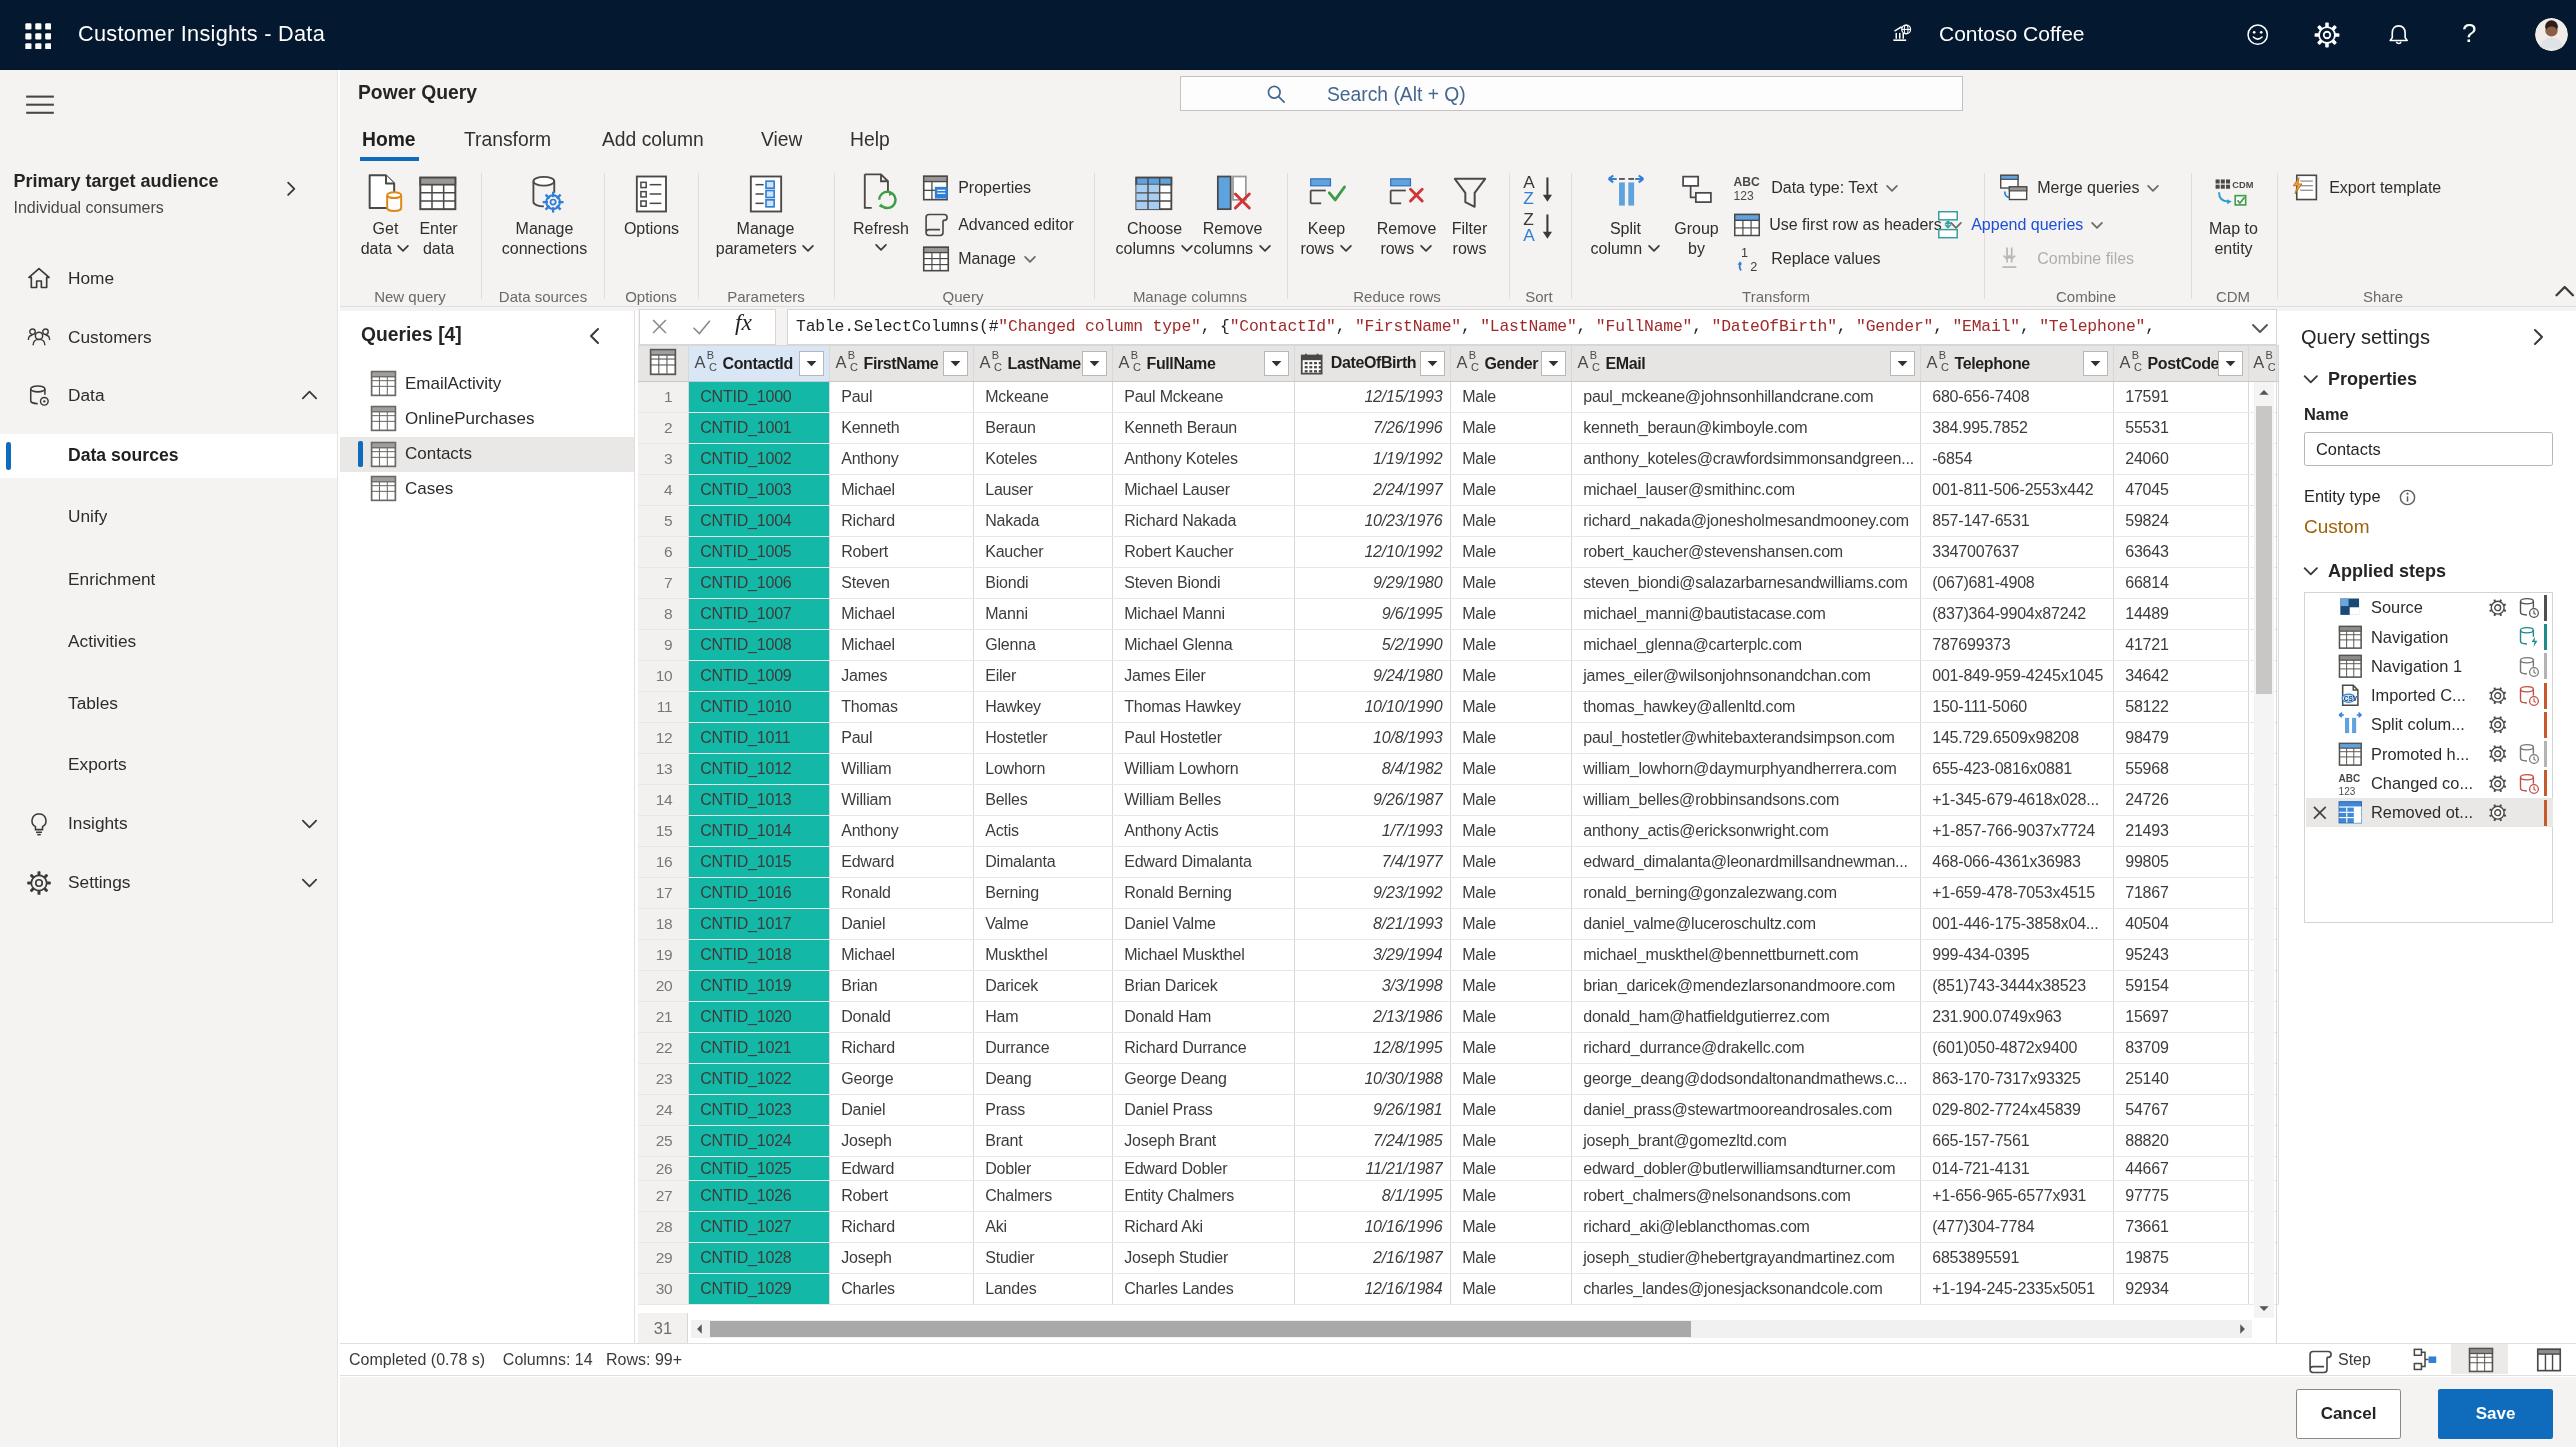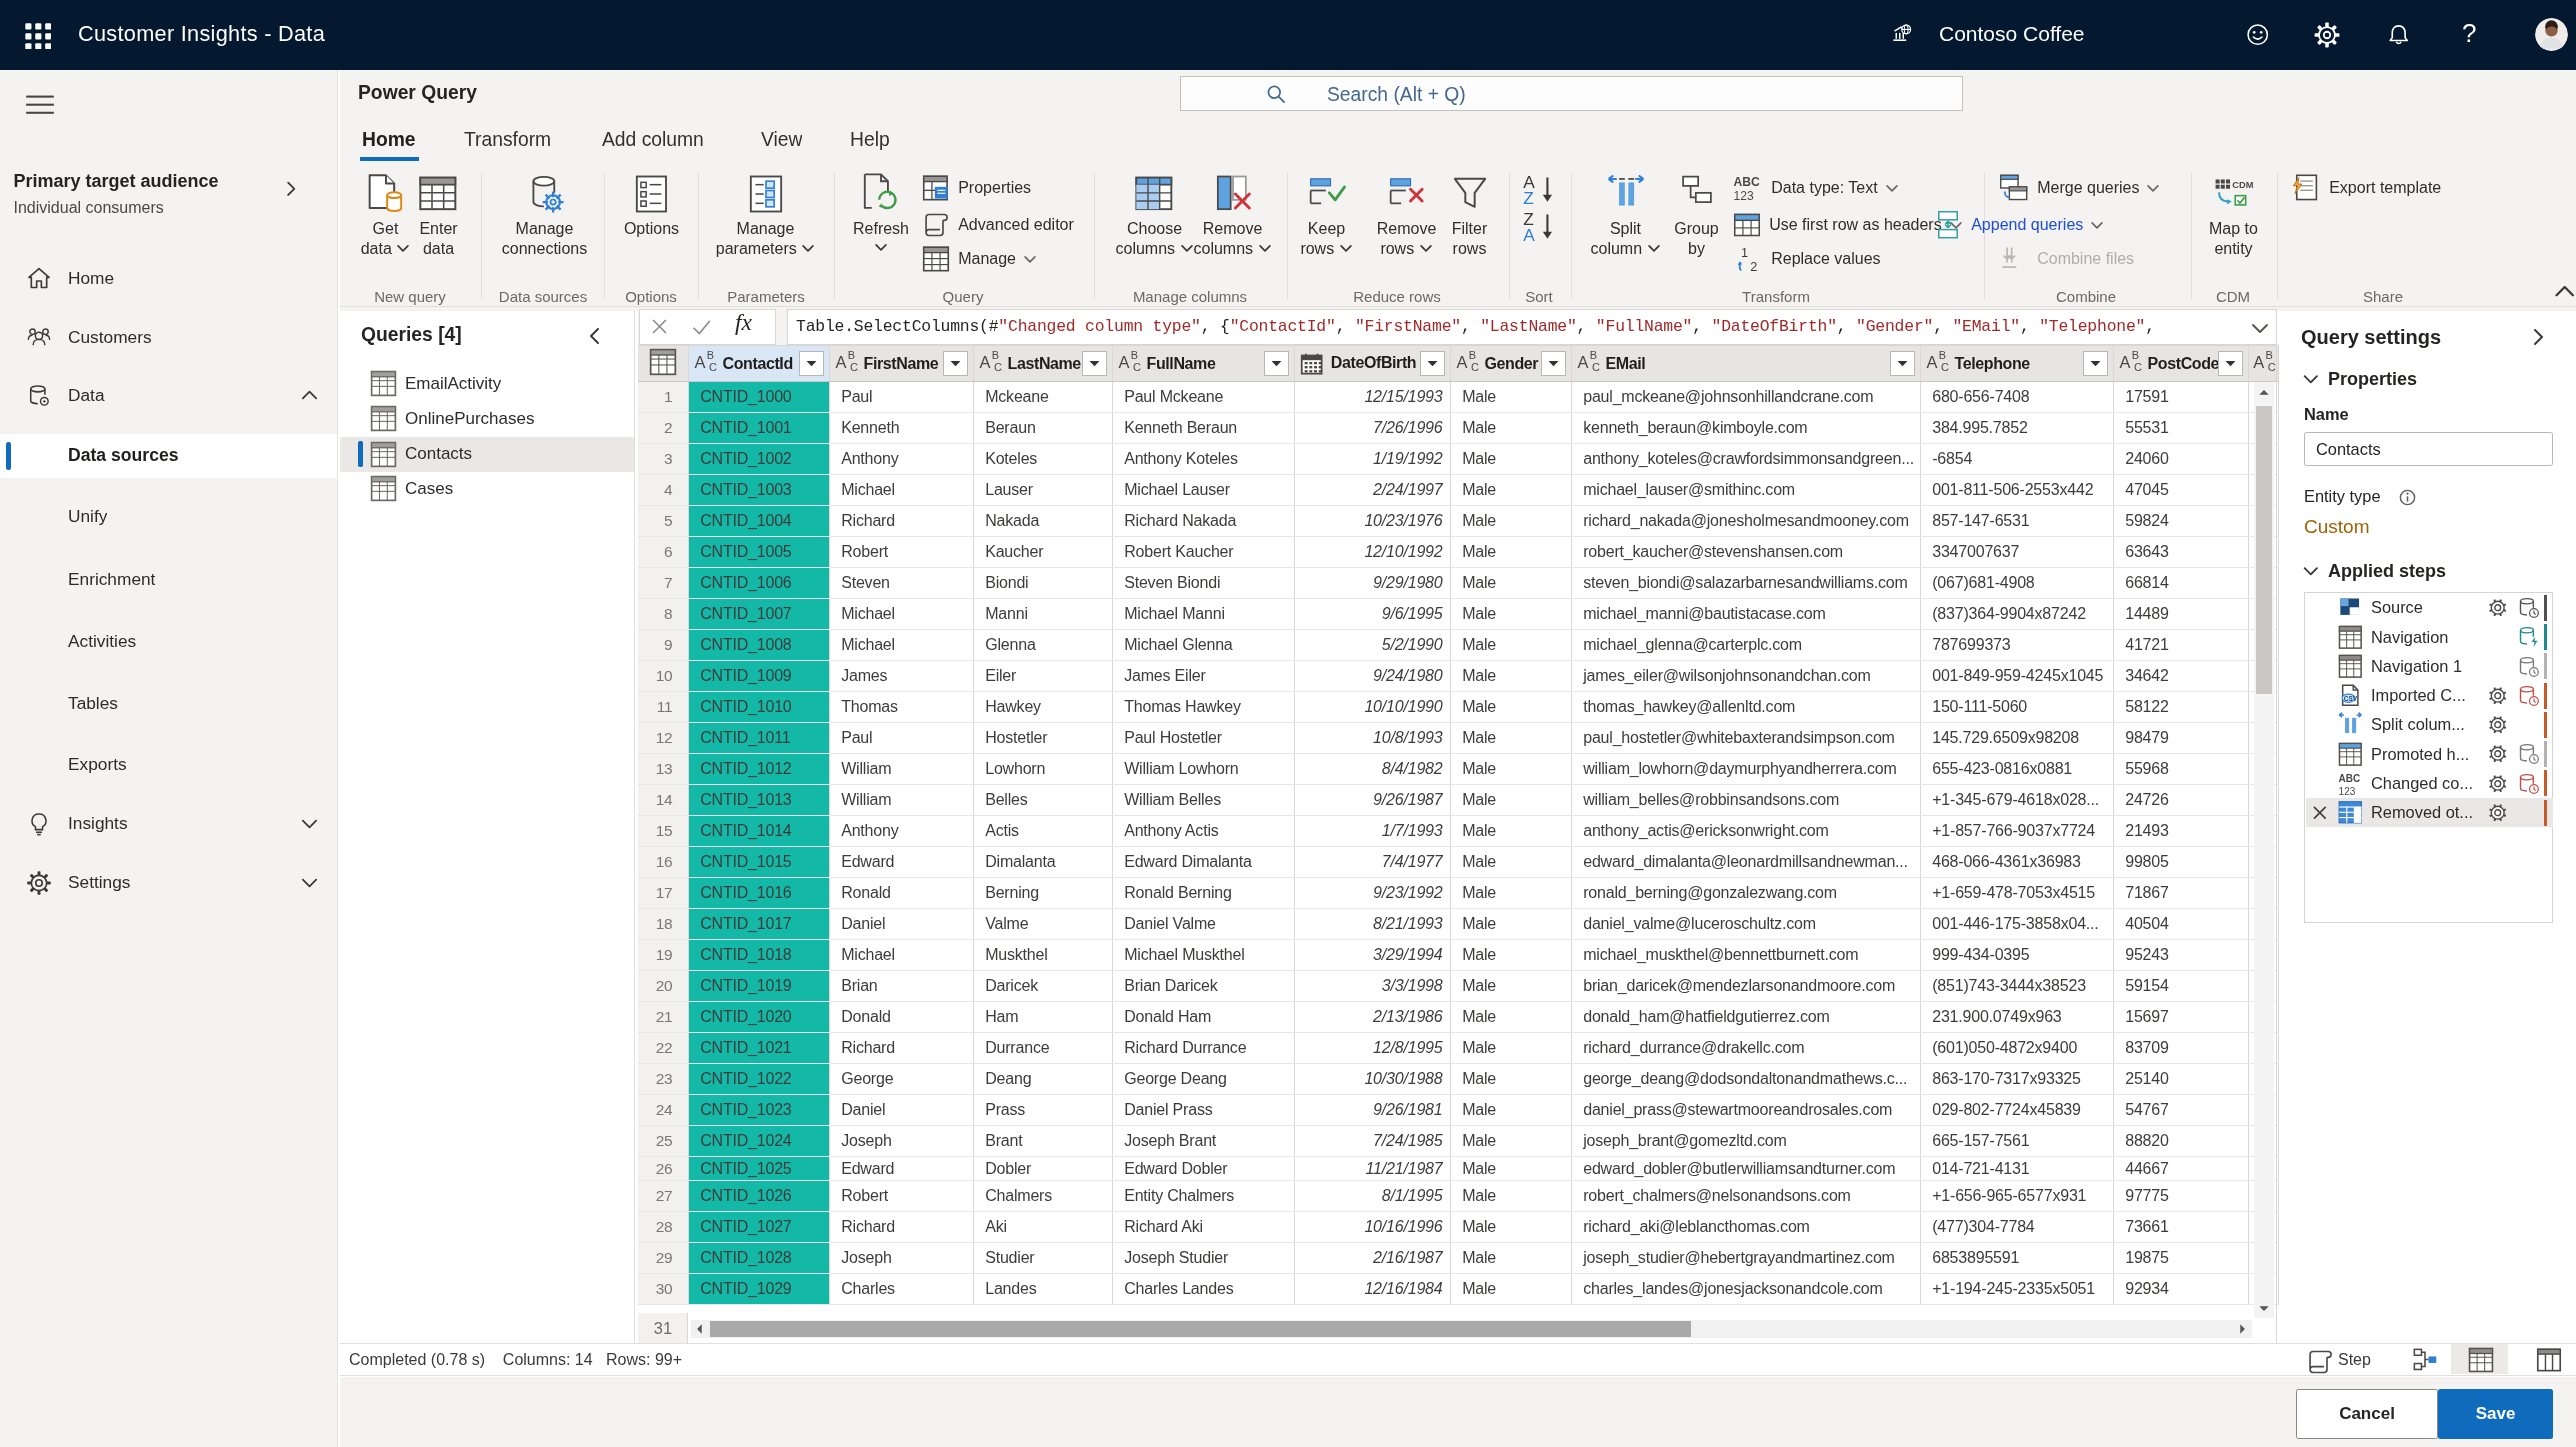--- a/index.html
+++ b/index.html
@@ -1143,21 +1143,21 @@
 <div class="ab" style="left:2254px;top:382px;width:20px;height:936px;background:#f4f4f4"></div>
 <div class="ab" style="left:2257px;top:386px"><svg width="14" height="14" viewBox="0 0 24 24" style="">
         <path d="M4 15 L12 7 L20 15 Z" fill="#555"></path>
       </svg></div>
 <div class="ab" style="left:2257px;top:1301px"><svg width="14" height="14" viewBox="0 0 24 24" style="">
         <path d="M4 9 L12 17 L20 9 Z" fill="#555"></path>
       </svg></div>
 <div class="ab" style="left:2256px;top:406px;width:16.4px;height:288px;background:#c8c7c6"></div>
 <div class="ab" style="left:2276px;top:345px;width:1.2px;height:999px;background:#d9d8d7"></div>
 <div class="ab" style="left:2279px;top:311px;width:297px;height:1032px;background:#fff"></div>
-<div class="ab nowrap" style="left:2301px;top:326px;font-size:20px;font-weight:bold;color:#252423">Query settings</div>
+<div class="ab nowrap" style="left:2301px;top:326px;font-size:20px;font-weight:normal;color:#252423">Query settings</div>
 <div class="ab" style="left:2528px;top:327px"><svg width="20" height="20" viewBox="0 0 34 34" style="">
         <polyline points="11.899999999999999,5.1 23.799999999999997,17.0 11.899999999999999,28.9" fill="none" stroke="#3b3a39" stroke-width="3.4" stroke-linecap="round" stroke-linejoin="round"></polyline>
       </svg></div>
 <div class="ab" style="left:2302px;top:370px"><svg width="17.6" height="17.6" viewBox="0 0 30 30" style="">
         <polyline points="4.5,10.5 15.0,21.0 25.5,10.5" fill="none" stroke="#3b3a39" stroke-width="3.2" stroke-linecap="round" stroke-linejoin="round"></polyline>
       </svg></div>
 <div class="ab nowrap" style="left:2328px;top:369px;font-size:18px;font-weight:bold;color:#252423">Properties</div>
 <div class="ab nowrap" style="left:2304px;top:405px;font-size:16.4px;font-weight:bold;color:#252423">Name</div>
 <div class="ab" style="left:2304px;top:432px;width:249px;height:34px;background:#fff;border:1.2px solid #b9b7b5;border-radius:2.3px"></div>
 <div class="ab nowrap" style="left:2316px;top:440px;font-size:16.4px;color:#252423">Contacts</div>
@@ -1376,15 +1376,15 @@
         <line x1="15.4176" y1="11.0" x2="15.4176" y2="41.36" stroke="#55534f" stroke-width="1.6913600000000002"></line>
         <line x1="28.1952" y1="11.0" x2="28.1952" y2="41.36" stroke="#55534f" stroke-width="1.6913600000000002"></line>
       </svg></div>
 <div class="ab" style="left:2536px;top:1347px"><svg width="26" height="26" viewBox="0 0 44 44" style="">
         <rect x="3" y="4" width="38" height="36" fill="#fff" stroke="#4a4948" stroke-width="2.8"></rect>
         <rect x="3" y="4" width="38" height="8" fill="#8f8d8b" stroke="#4a4948" stroke-width="2.4"></rect>
         <line x1="16" y1="12" x2="16" y2="40" stroke="#4a4948" stroke-width="2.4"></line>
         <line x1="28" y1="12" x2="28" y2="40" stroke="#4a4948" stroke-width="2.4"></line>
       </svg></div>
 <div class="ab" style="left:340px;top:1377px;width:2236px;height:71px;background:#f4f3f2"></div>
-<div class="ab" style="left:2296px;top:1389px;width:142px;height:50px;background:#fff;border:1.2px solid #8a8886;border-radius:2.3px;text-align:center;line-height:47px;font-size:17px;font-weight:bold;color:#252423">Cancel</div>
+<div class="ab" style="left:2296px;top:1389px;width:105px;height:50px;background:#fff;border:1.2px solid #8a8886;border-radius:2.3px;text-align:center;line-height:47px;font-size:17px;font-weight:bold;color:#252423">Cancel</div>
 <div class="ab" style="left:2438px;top:1389px;width:115px;height:50px;background:#0f6cbd;border-radius:2.3px;text-align:center;line-height:50px;font-size:17px;font-weight:bold;color:#fff">Save</div>
 </div>
 
 </body></html>

